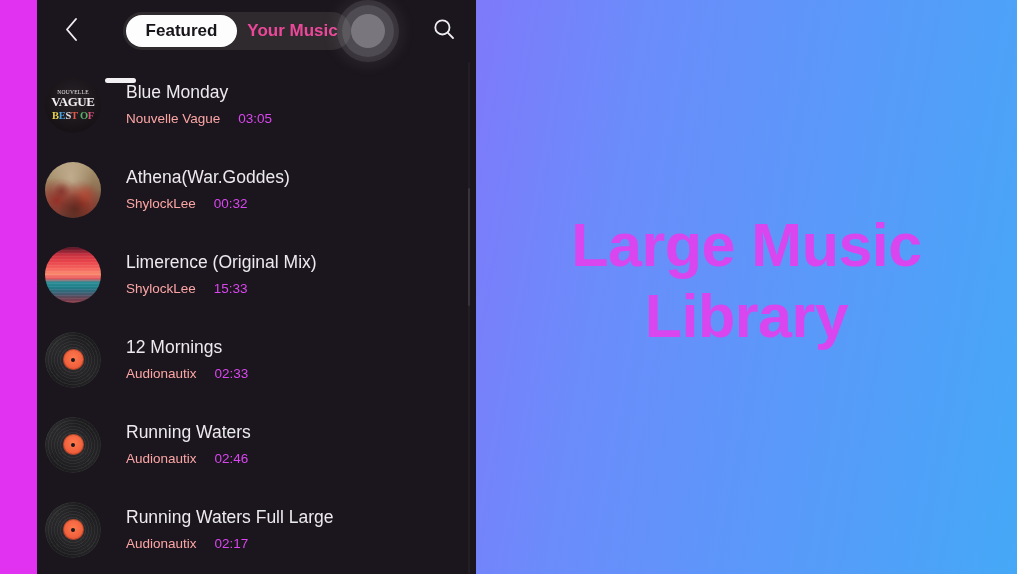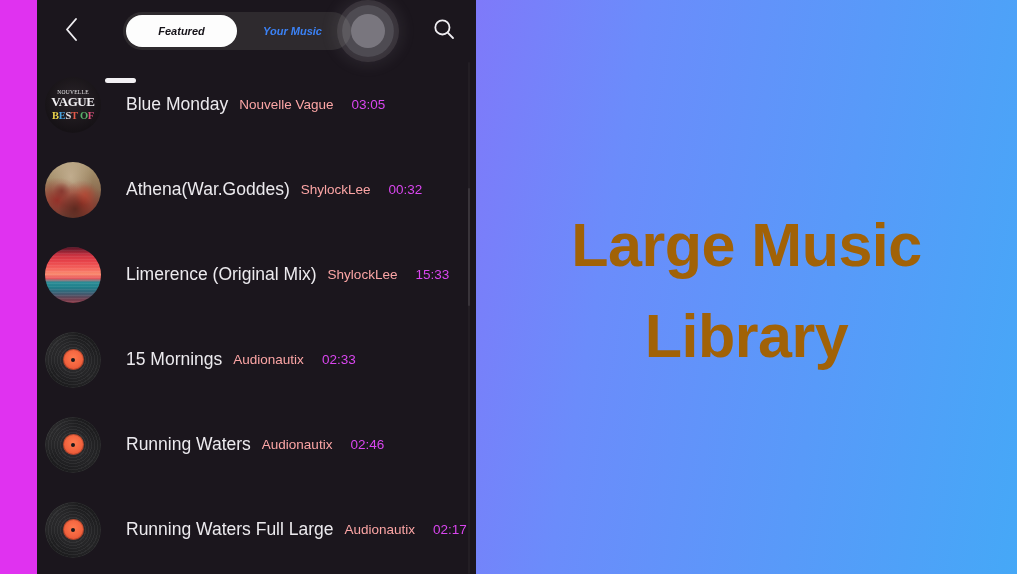--- a/index.html
+++ b/index.html
@@ -16,22 +16,22 @@
   .promo-panel{
     position:absolute; left:0; top:0; width:1017px; height:574px;
     background:linear-gradient(100deg,#a55cf6 0%,#9168f8 28%,#6b8cfb 58%,#45a8f7 100%);
   }
   .promo-text{
     position:absolute; left:476px; top:0; width:541px; height:574px;
     display:flex; flex-direction:column; align-items:center; justify-content:center;
     padding-bottom:12px;
   }
   .promo-line{
-    color:#a16207; font-weight:bold; font-size:61px; line-height:1.16;
-    letter-spacing:-0.5px; text-align:center; white-space:nowrap;margin-top:20px;
+    color:#d946ef; font-weight:bold; font-size:61px; line-height:1.16;
+    letter-spacing:-0.5px; text-align:center; white-space:nowrap;
   }
 
   
   .edge-strip{
     position:absolute; left:0; top:0; width:37px; height:574px;
     background:#e032f0;
   }
 
   
   .phone-panel{
@@ -56,24 +56,24 @@
   }
   .segmented{
     position:absolute; left:86px; top:12px;
     height:38px; width:228px;
     background:#2e2a2e; border-radius:19px;
     display:flex; align-items:center; padding:3px;
   }
   .seg-item{
     flex:1; height:32px; border-radius:16px;
     display:flex; align-items:center; justify-content:center;
-    font-size:11px; white-space:nowrap;font-style:italic;
+    font-size:17px; white-space:nowrap;
   }
   .seg-item.active{ background:#fdfdfd; color:#17141a; font-weight:bold; }
-  .seg-item.inactive{ color:#3b82f6; font-weight:bold; }
+  .seg-item.inactive{ color:#ec4899; font-weight:bold; }
 
   
   .touch-indicator{
     position:absolute; left:305px; top:5px;
     width:52px; height:52px; border-radius:50%;
     background:rgba(200,198,205,0.30);
     box-shadow:0 0 0 5px rgba(190,188,196,0.13),
                0 0 14px 9px rgba(170,168,176,0.10);
     pointer-events:none;
   }
@@ -94,21 +94,21 @@
   .track-list{ position:relative; width:100%; }
   .track-row{
     position:relative; height:85px; width:100%;
     display:flex; align-items:center; padding-left:8px;
   }
   .art{
     width:56px; height:56px; border-radius:50%;
     flex:0 0 56px; overflow:hidden; position:relative;
     background:#231e26;
   }
-  .track-meta{ margin-left:25px; display:flex; flex-direction:row; gap:11px; }
+  .track-meta{ margin-left:25px; display:flex; flex-direction:column; gap:11px; }
   .track-title{ color:#eceaee; font-size:17.5px; line-height:1; }
   .track-sub{ display:flex; align-items:center; gap:18px; }
   .track-artist{ color:#fca5a5; font-size:13.5px; line-height:1; }
   .track-dur{ color:#d946ef; font-size:13.5px; line-height:1; }
 
   
   .scrollbar{
     position:absolute; right:6px; top:62px;
     width:2px; height:512px; background:rgba(255,255,255,0.035);
     border-radius:1px;
@@ -277,21 +277,21 @@
           </div>
         </div>
       </div>
 
       <div class="track-row">
         <div class="art art-vinyl">
           <div class="vinyl-sheen"></div>
           <div class="vinyl-hole"></div>
         </div>
         <div class="track-meta">
-          <div class="track-title">15 Mornings</div>
+          <div class="track-title">12 Mornings</div>
           <div class="track-sub">
             <span class="track-artist">Audionautix</span>
             <span class="track-dur">02:33</span>
           </div>
         </div>
       </div>
 
       <div class="track-row">
         <div class="art art-vinyl">
           <div class="vinyl-sheen"></div>

